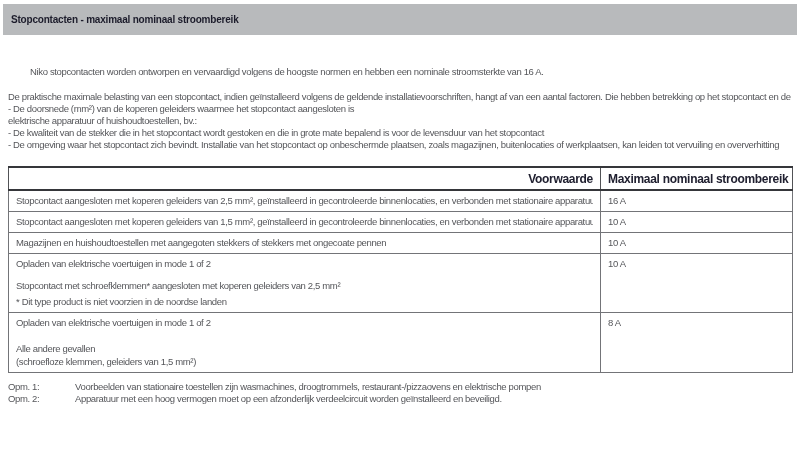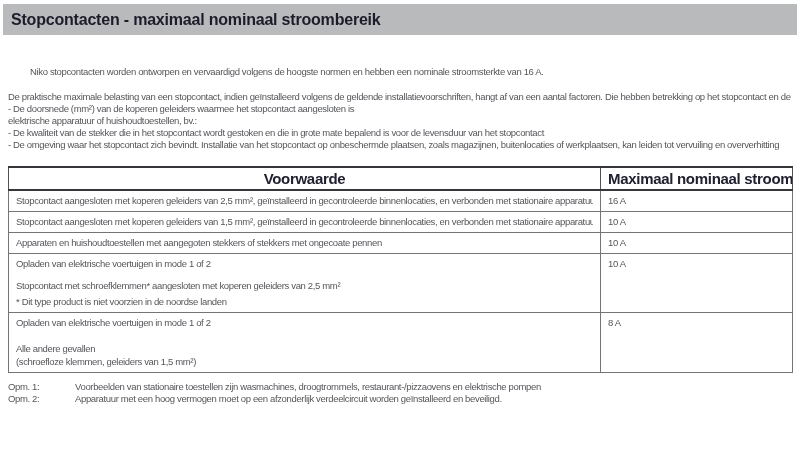--- a/index.html
+++ b/index.html
@@ -14,21 +14,21 @@
 
   
   .titlebar {
     position: absolute; left: 3px; top: 4px; width: 794px; height: 31px;
     background: #b8babc;
     display: flex; align-items: center;
     padding-left: 8px;
   }
   .titlebar h1 {
     margin: 0;
-    font-size: 16px; font-weight: bold;
+    font-size: 10px; font-weight: bold;
     color: #1c1c2b;
     letter-spacing: -0.2px;
     white-space: nowrap;
   }
 
   
   .content {
     position: absolute; left: 8px; top: 66px; width: 784px;
     color: #55565a;
     font-size: 9.5px;
@@ -44,22 +44,22 @@
   .table-wrap { margin-top: 15px; }
   table.limits {
     border-collapse: collapse;
     width: 784px;
     table-layout: fixed;
   }
   table.limits { border: 1px solid #515256; border-top: 2px solid #35363a; }
   col.c-cond { width: 592px; }
   col.c-val  { width: 192px; }
   th {
-    text-align: center;
-    font-size: 15px; font-weight: bold;
+    text-align: right;
+    font-size: 12px; font-weight: bold;
     color: #202030;
     letter-spacing: -0.3px;
     padding: 5px 7px 4px 7px;
     border: 1px solid #515256;
     border-bottom: 2px solid #35363a;
     white-space: nowrap; overflow: hidden;
     height: 22px;
   }
   td {
     vertical-align: top;
@@ -127,21 +127,21 @@
             <td>16 A</td>
           </tr>
           <tr class="row-s">
             <td>
               <div class="cell-line">Stopcontact aangesloten met koperen geleiders van 1,5 mm², geïnstalleerd in gecontroleerde binnenlocaties, en verbonden met stationaire apparatuur</div>
             </td>
             <td>10 A</td>
           </tr>
           <tr class="row-s">
             <td>
-              <div class="cell-line">Apparaten en huishoudtoestellen met aangegoten stekkers of stekkers met ongecoate pennen</div>
+              <div class="cell-line">Magazijnen en huishoudtoestellen met aangegoten stekkers of stekkers met ongecoate pennen</div>
             </td>
             <td>10 A</td>
           </tr>
           <tr class="row-m">
             <td>
               <div class="cell-line">Opladen van elektrische voertuigen in mode 1 of 2</div>
               <div class="cell-line gap-md">Stopcontact met schroefklemmen* aangesloten met koperen geleiders van 2,5 mm²</div>
               <div class="cell-line gap-sm">* Dit type product is niet voorzien in de noordse landen</div>
             </td>
             <td>10 A</td>

